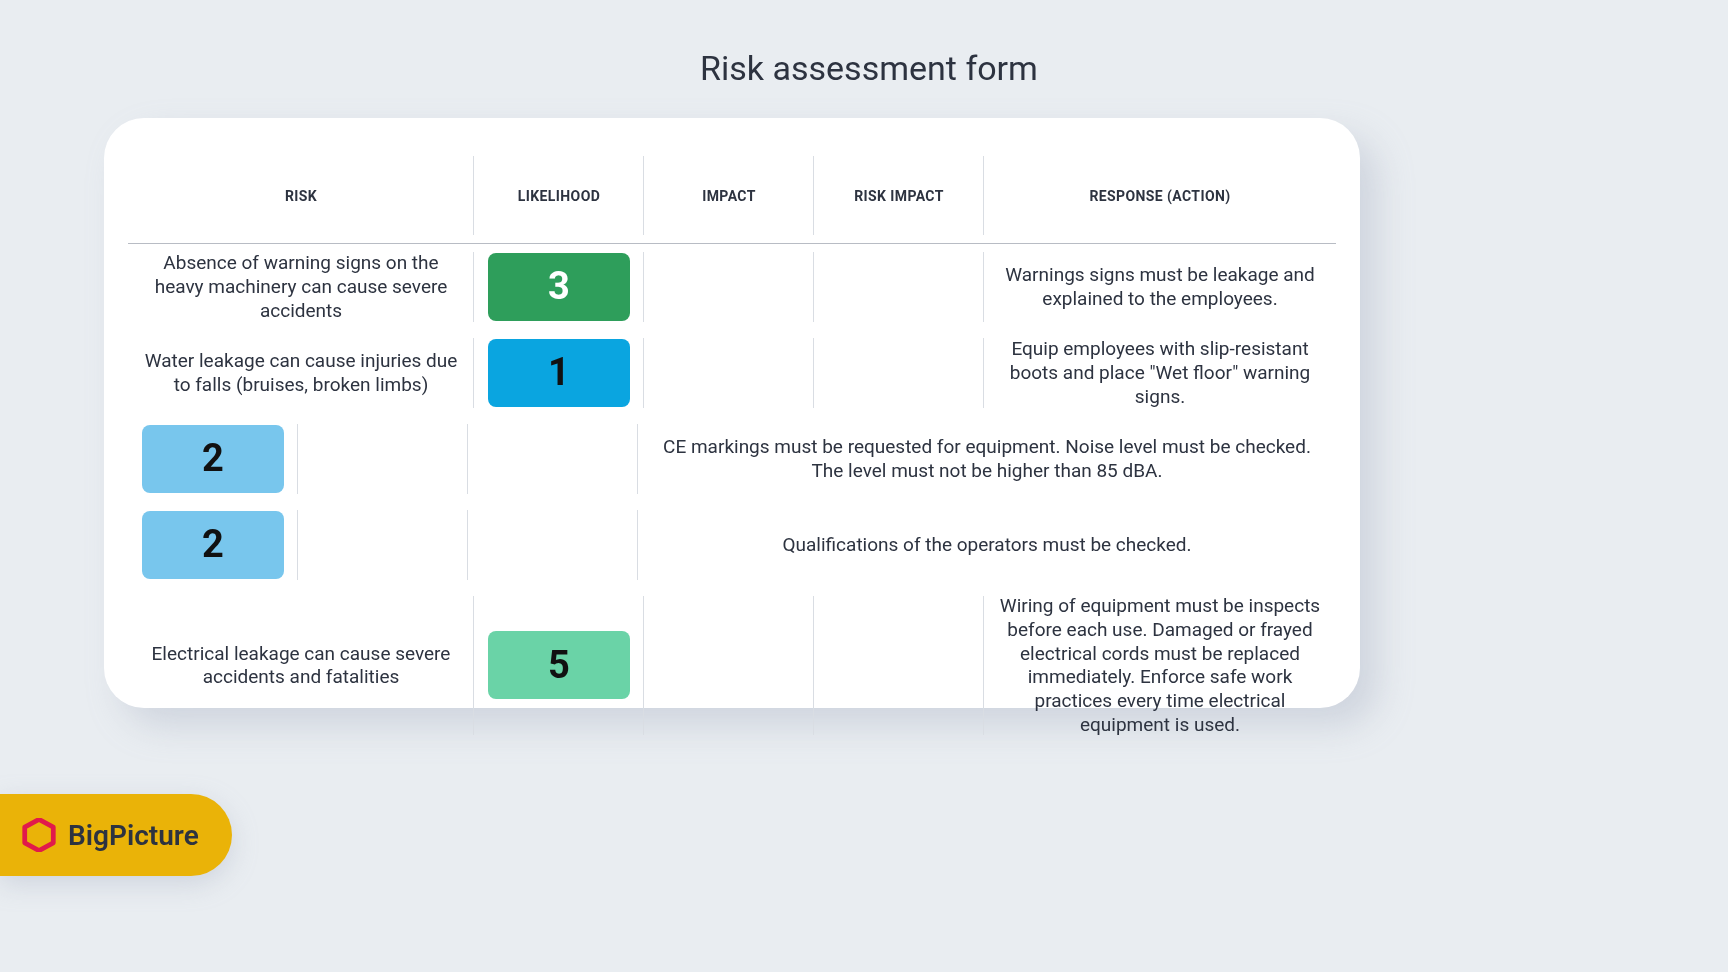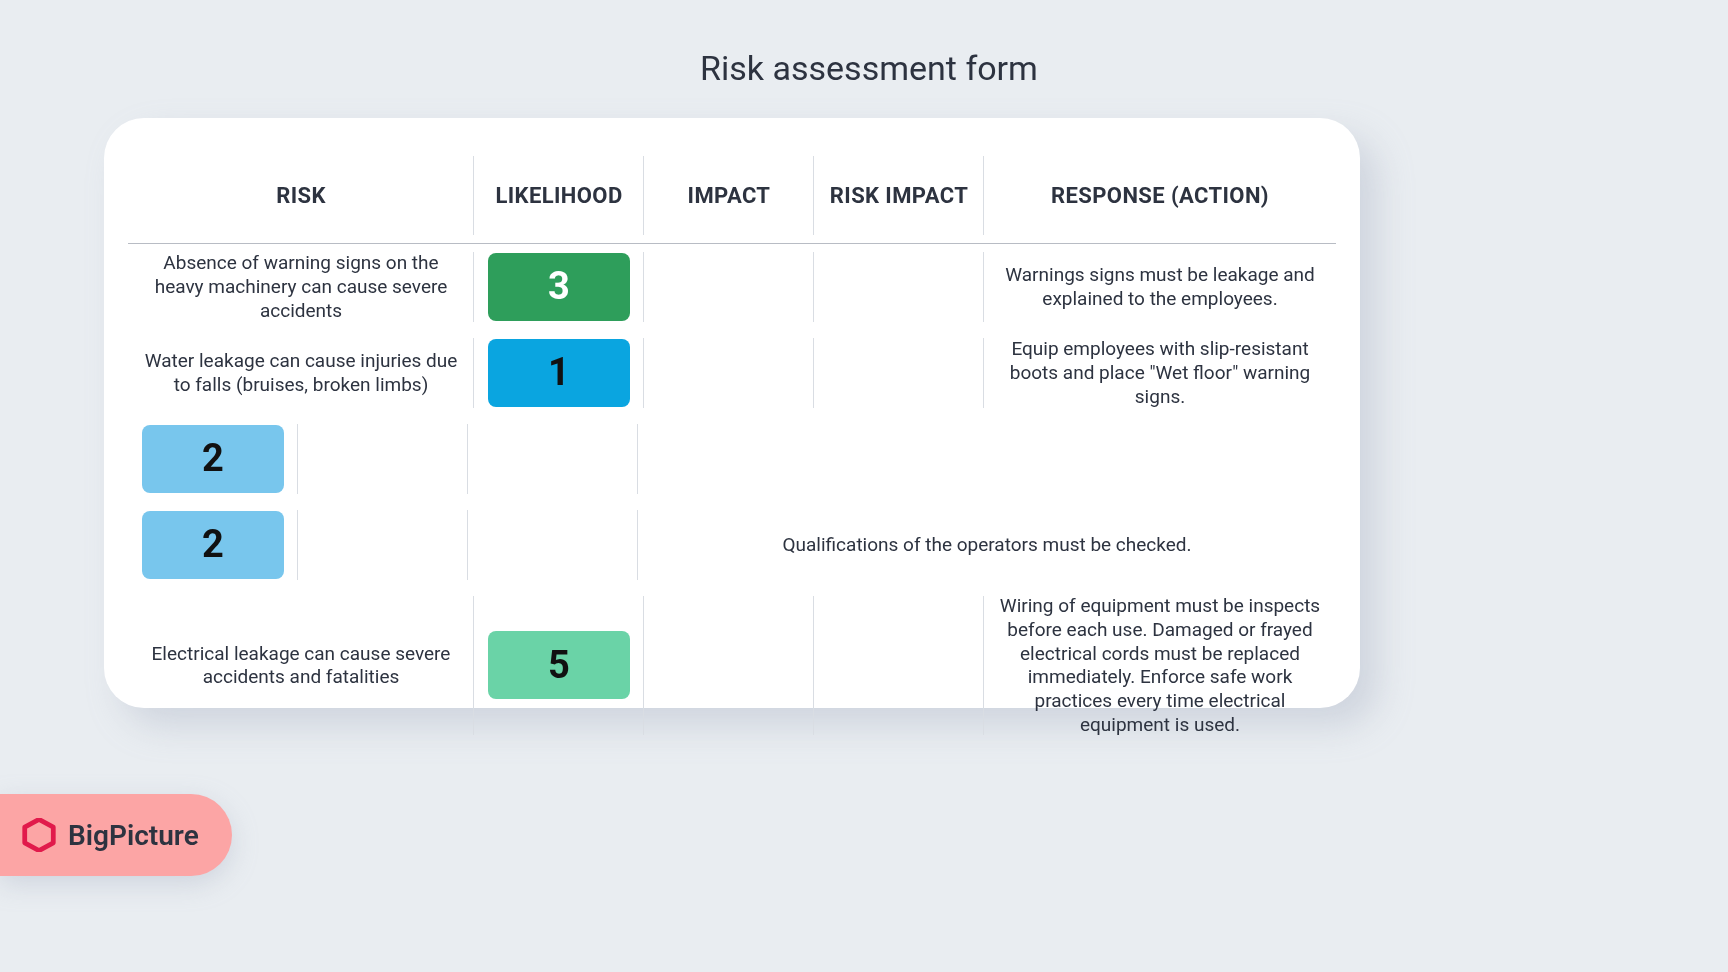--- a/index.html
+++ b/index.html
@@ -55,21 +55,21 @@
     bottom: 8px;
     width: 1px;
     background: #d9dde3;
   }
   .c-risk   { width: 346px; }
   .c-like   { width: 170px; }
   .c-impact { width: 170px; }
   .c-rating { width: 170px; }
   .c-resp   { flex: 1; }
   .header-row .col {
-    font-size: 22px;
+    font-size: 14px;
     font-weight: 700;
     letter-spacing: 0.4px;
     color: #2d3340;
   }
   .data-row {
     margin: 0 8px;
     min-height: 86px;
   }
   .data-row .col {
     font-size: 19px;
@@ -85,21 +85,21 @@
     justify-content: center;
     font-size: 38px;
     font-weight: 700;
   }
   .logo-pill {
     position: absolute;
     left: 0;
     bottom: 96px;
     width: 232px;
     height: 82px;
-    background: #fca5a5;
+    background: #eab308;
     border-top-right-radius: 44px;
     border-bottom-right-radius: 44px;
     box-shadow: 0 8px 26px rgba(160,170,190,0.35);
     display: flex;
     align-items: center;
     padding-left: 22px;
     gap: 12px;
   }
   .logo-text {
     font-size: 28px;
@@ -143,20 +143,21 @@
         <div class="col c-impact sep-right"></div>
         <div class="col c-rating sep-right"></div>
         <div class="col c-resp">Equip employees with slip-resistant boots and place "Wet floor" warning signs.</div>
       </div>
       <div class="row data-row">
         <div class="col c-like sep-right">
           <div class="badge" style="background: rgb(120, 198, 237); color: rgb(17, 17, 17);">2</div>
         </div>
         <div class="col c-impact sep-right"></div>
         <div class="col c-rating sep-right"></div>
+        <div class="col c-resp">CE markings must be requested for equip­ment. Noise level must be checked. The level must not be higher  than 85 dBA.</div>
       </div>
       <div class="row data-row">
         <div class="col c-like sep-right">
           <div class="badge" style="background: rgb(120, 198, 237); color: rgb(17, 17, 17);">2</div>
         </div>
         <div class="col c-impact sep-right"></div>
         <div class="col c-rating sep-right"></div>
         <div class="col c-resp">Qualifications of the operators must be checked.</div>
       </div>
       <div class="row data-row">

